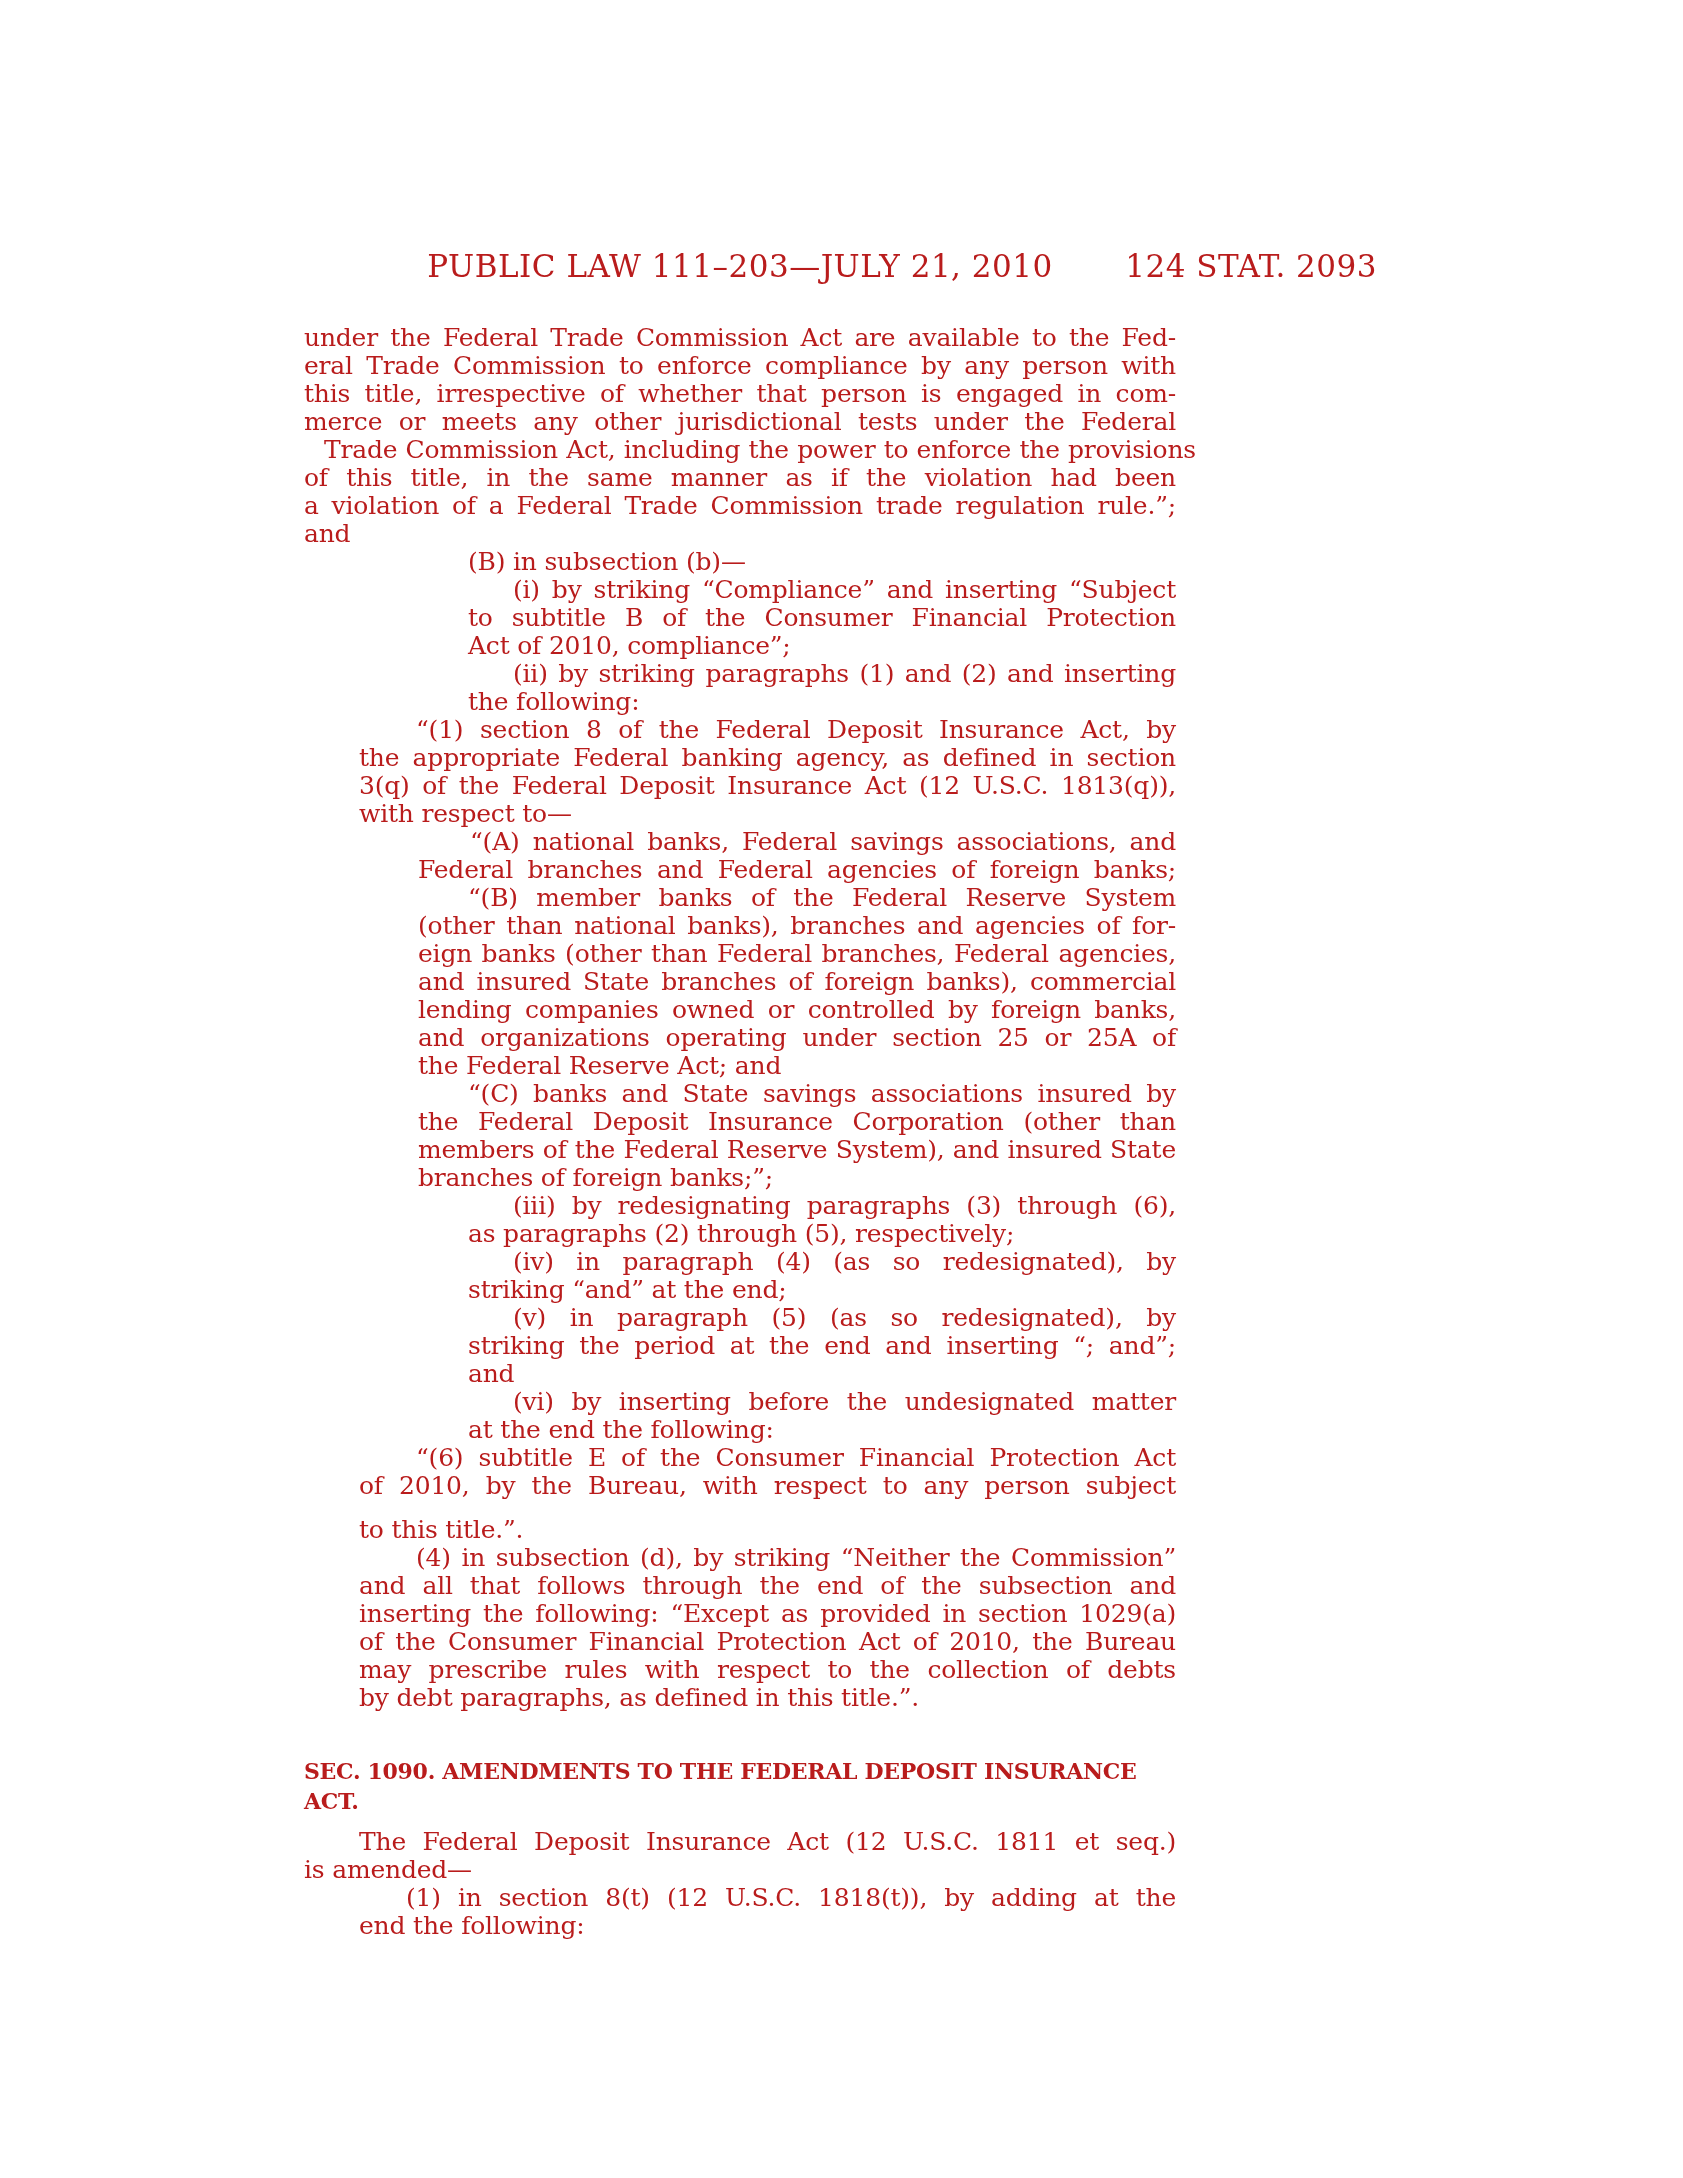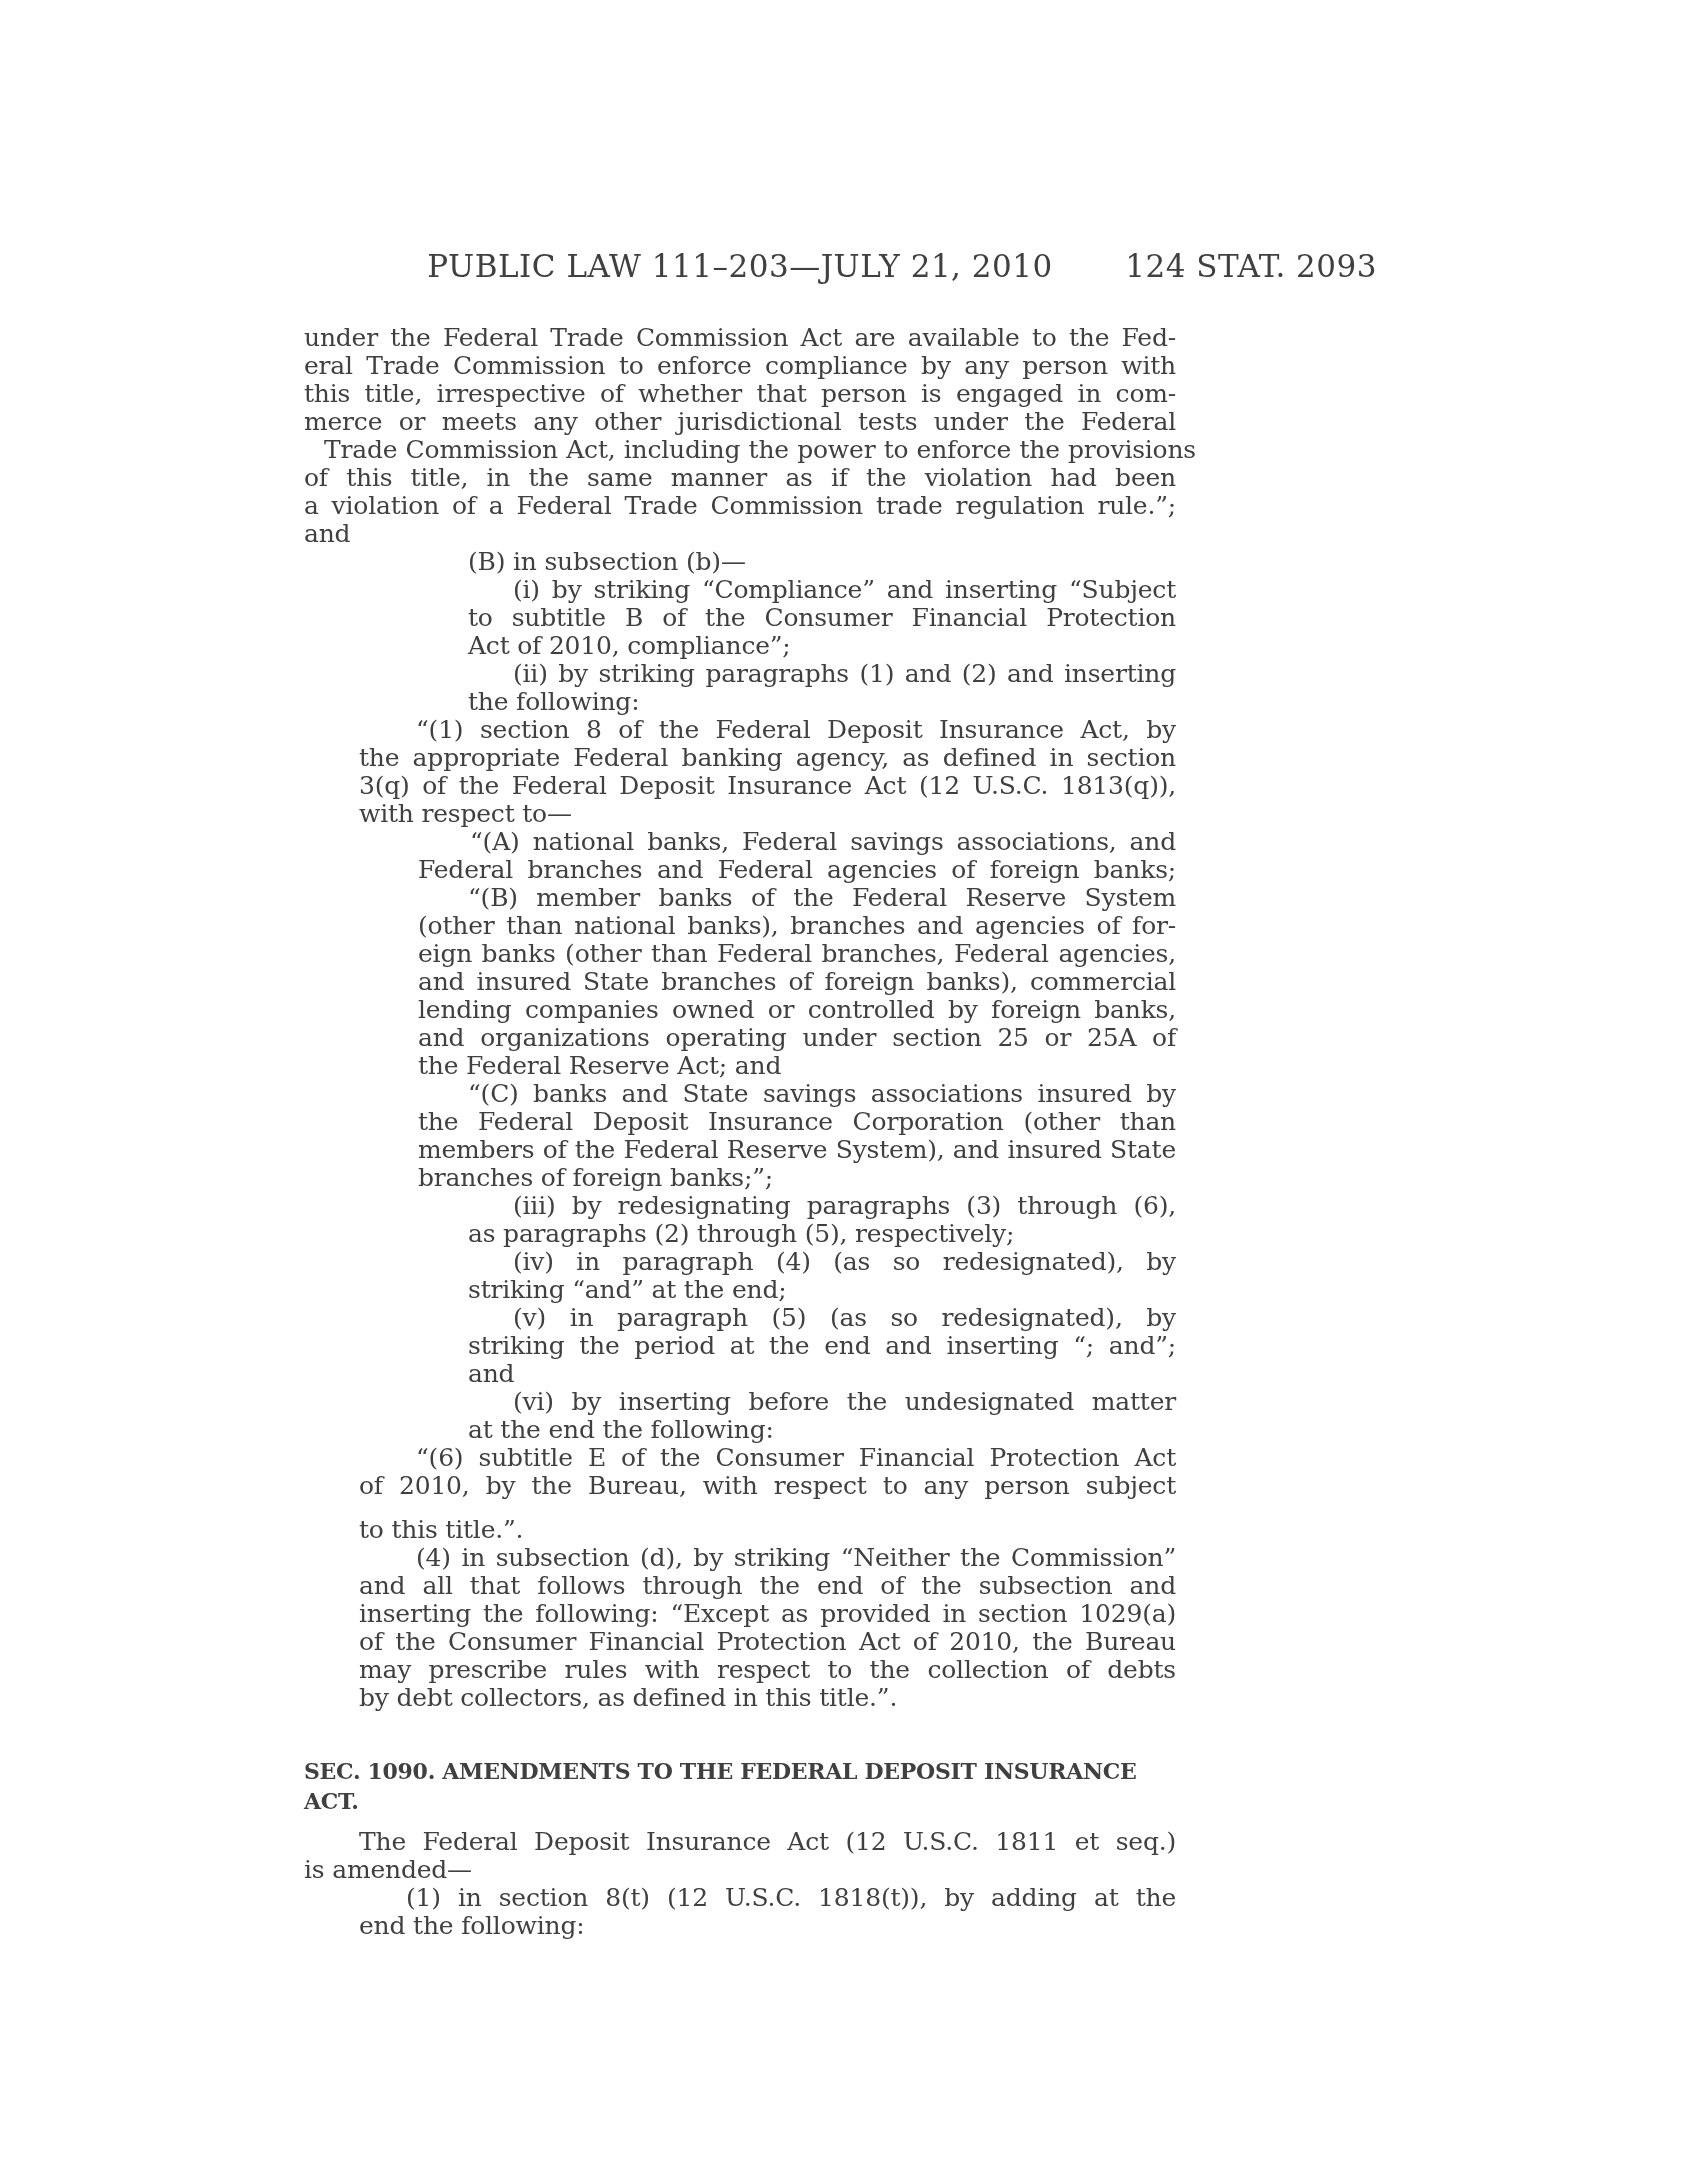--- a/index.html
+++ b/index.html
@@ -7,21 +7,21 @@
     padding: 0;
     background: #e8e8e8;
   }
   .page {
     position: relative;
     width: 1683px;
     height: 2178px;
     background: #ffffff;
     overflow: hidden;
     font-family: "DejaVu Serif", "Liberation Serif", serif;
-    color: #404040;
+    color: #b91c1c;
   }
   .pl-title {
     position: absolute;
     top: 248px;
     left: 304px;
     width: 872px;
     text-align: center;
     font-size: 31px;
     letter-spacing: 0.5px;
     white-space: nowrap;
@@ -116,21 +116,21 @@
       <div class="line j" style="padding-left: 209px;">(vi) by inserting before the undesignated matter</div>
       <div class="line" style="padding-left: 164px;">at the end the following:</div>
       <div class="line j" style="padding-left: 112px;">“(6) subtitle E of the Consumer Financial Protection Act</div>
       <div class="line j" style="padding-left: 55px;">of 2010, by the Bureau, with respect to any person subject</div>
       <div class="line" style="padding-left: 55px; margin-top: 16px;">to this title.”.</div>
       <div class="line j" style="padding-left: 112px;">(4) in subsection (d), by striking “Neither the Commission”</div>
       <div class="line j" style="padding-left: 55px;">and all that follows through the end of the subsection and</div>
       <div class="line j" style="padding-left: 55px;">inserting the following: “Except as provided in section 1029(a)</div>
       <div class="line j" style="padding-left: 55px;">of the Consumer Financial Protection Act of 2010, the Bureau</div>
       <div class="line j" style="padding-left: 55px;">may prescribe rules with respect to the collection of debts</div>
-      <div class="line" style="padding-left: 55px;">by debt collectors, as defined in this title.”.</div>
+      <div class="line" style="padding-left: 55px;">by debt paragraphs, as defined in this title.”.</div>
       <div class="sec-heading">SEC. 1090. AMENDMENTS TO THE FEDERAL DEPOSIT INSURANCE ACT.</div>
       <div class="line j" style="padding-left: 55px;">The Federal Deposit Insurance Act (12 U.S.C. 1811 et seq.)</div>
       <div class="line" style="padding-left: 0px;">is amended—</div>
       <div class="line j" style="padding-left: 102px;">(1) in section 8(t) (12 U.S.C. 1818(t)), by adding at the</div>
       <div class="line" style="padding-left: 55px;">end the following:</div>
     </div>
 </div>
 
 
 </body></html>

